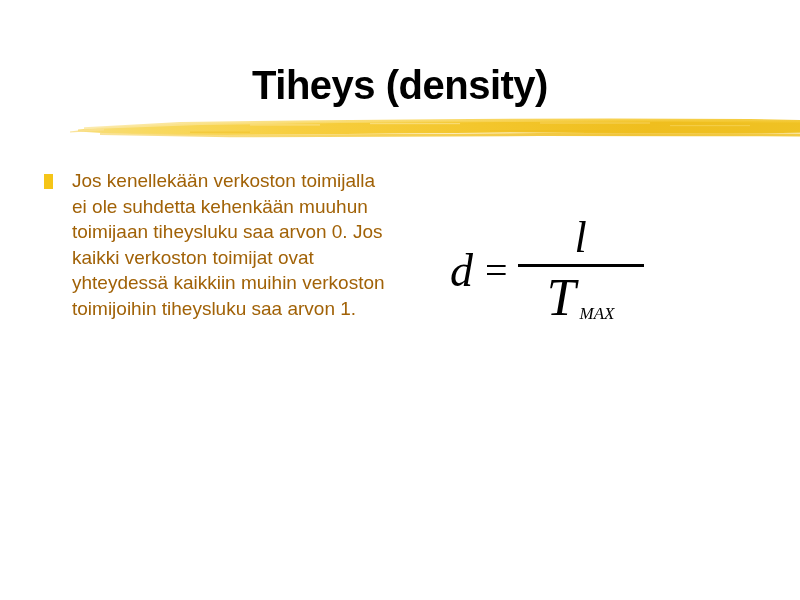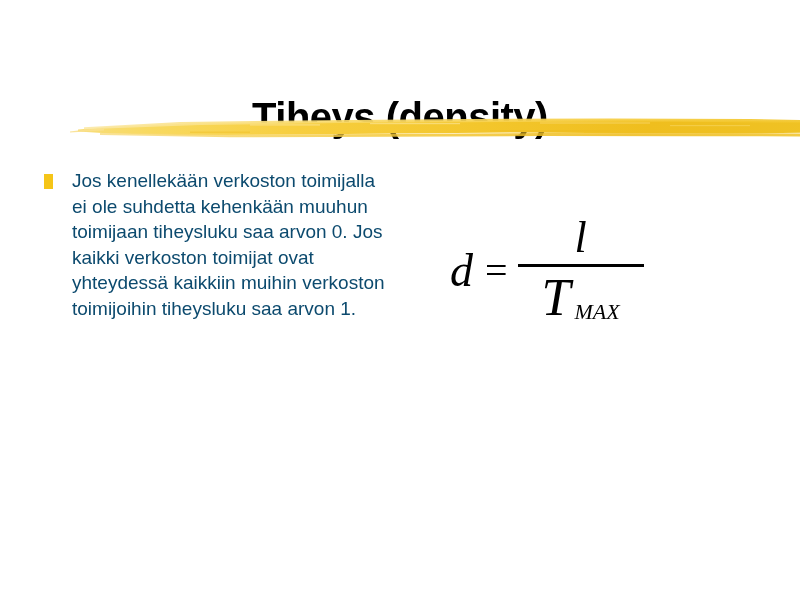--- a/index.html
+++ b/index.html
@@ -28,21 +28,20 @@
     top: 62px;
     width: 800px;
     text-align: center;
     font-family: "Liberation Sans", sans-serif;
     font-weight: bold;
     font-size: 40px;
     line-height: 46px;
     letter-spacing: -0.5px;
     color: #000000;
     white-space: nowrap;
-    margin-top: 32px;
   }
 
   
   .brush-wrap {
     position: absolute;
     left: 70px;
     top: 108px;
     width: 740px;
     height: 40px;
     pointer-events: none;
@@ -79,21 +78,21 @@
     height: 15px;
     background: #F5C518;
     margin-top: 6px;
     margin-right: 19px;
   }
   .bullet-text {
     flex: 1 1 auto;
     font-family: "Liberation Sans", sans-serif;
     font-size: 19px;
     line-height: 25.5px;
-    color: #0c4a6e;
+    color: #a16207;
     text-align: left;
   }
 
   
   .formula-col {
     position: absolute;
     left: 412px;
     top: 8px;
     width: 370px;
   }
@@ -146,21 +145,21 @@
     align-items: baseline;
     padding-top: 2px;
   }
   .f-den-main {
     font-style: italic;
     font-size: 52px;
     line-height: 58px;
   }
   .f-den-sub {
     font-style: italic;
-    font-size: 22px;
+    font-size: 17px;
     line-height: 1;
     margin-left: 4px;
     position: relative;
     top: 4px;
   }
 </style>
 </head>
 <body>
 
 <div class="slide">

